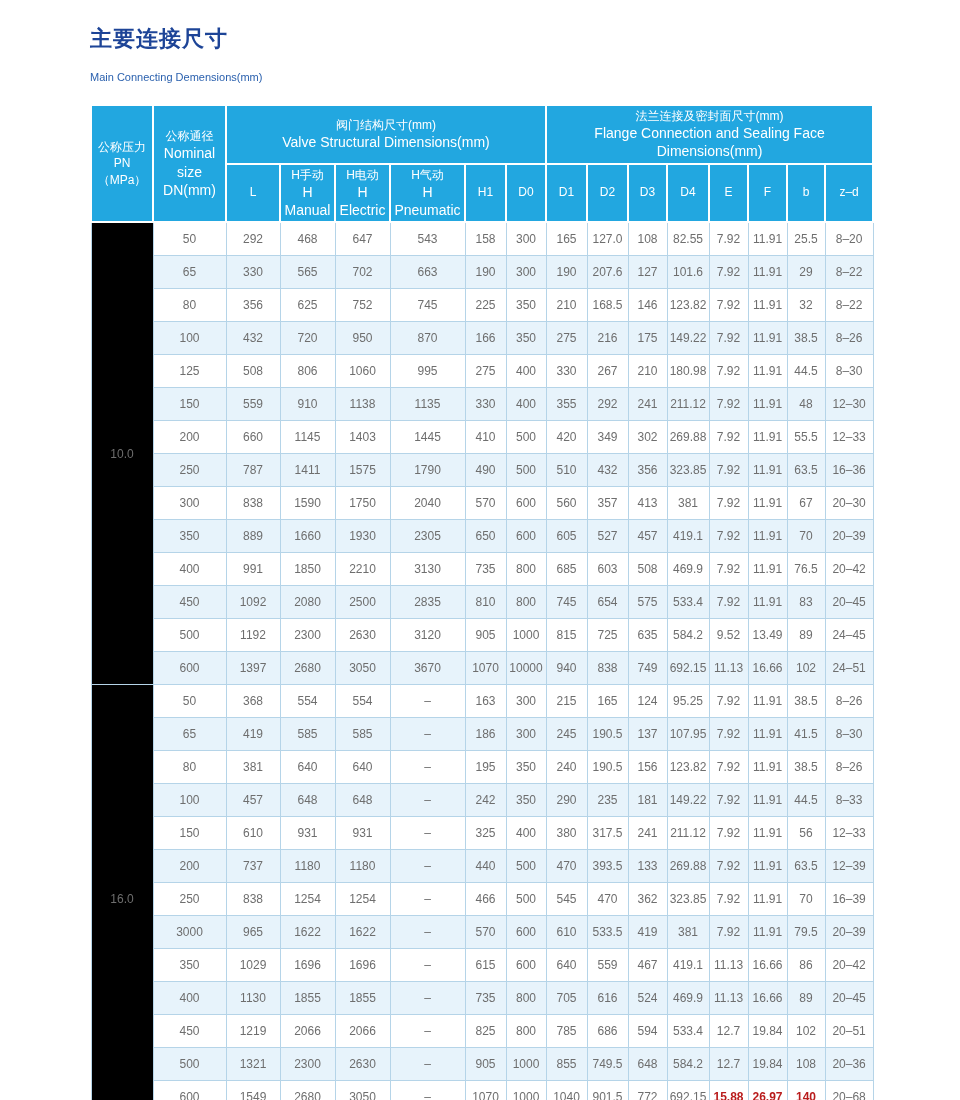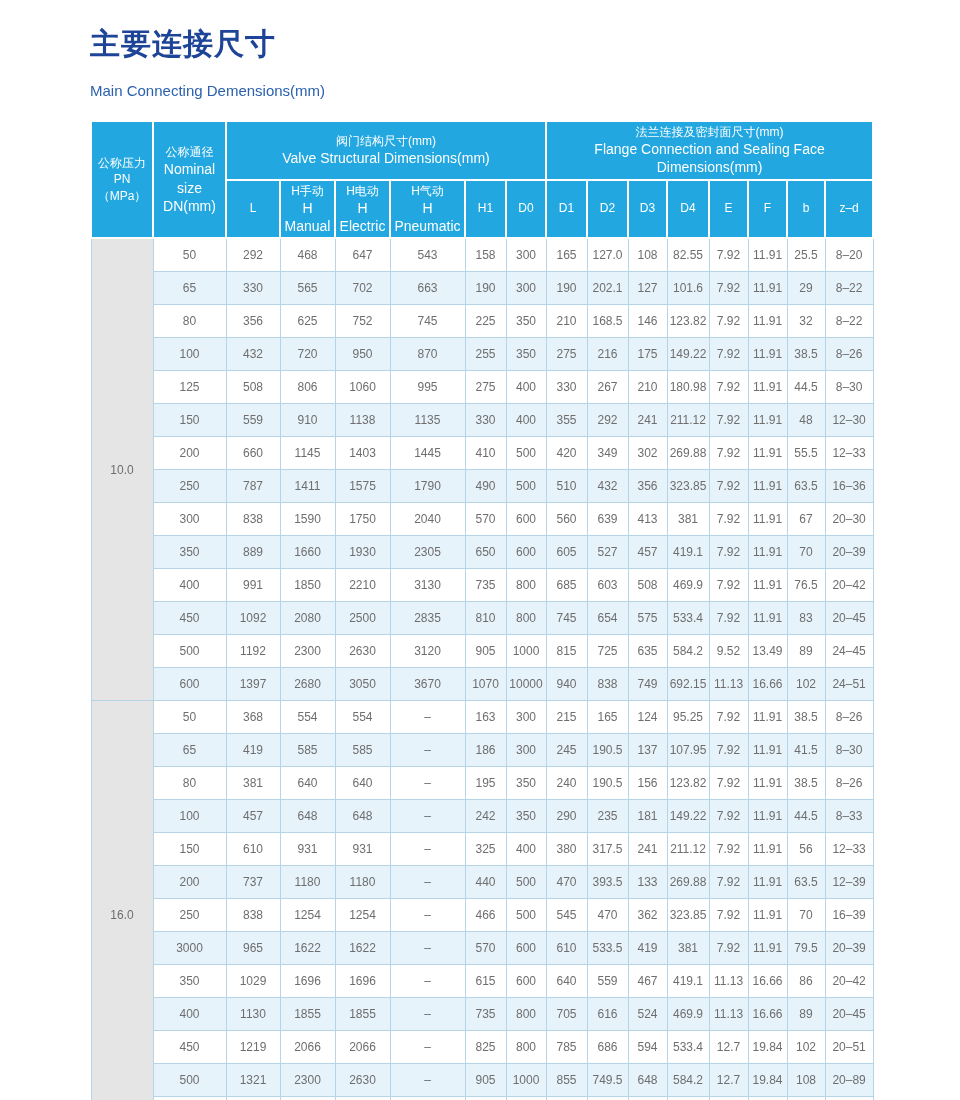--- a/index.html
+++ b/index.html
@@ -3,25 +3,25 @@
 <meta charset="utf-8">
 <style>
   html,body{margin:0;padding:0;background:#ffffff;}
   body{
     width:960px;height:1100px;
     font-family:"Liberation Sans","DejaVu Sans",sans-serif;
     -webkit-font-smoothing:antialiased;
   }
   .content{padding:24px 0 0 90px;}
   .title-zh{
-    font-size:30px;font-weight:bold;color:#1d4497;
+    font-size:22px;font-weight:bold;color:#1d4497;
     letter-spacing:1px;margin:0 0 6px 0;
   }
   .title-en{
-    font-size:15px;color:#2b61ae;margin:17px 0 21px 0;
+    font-size:11px;color:#2b61ae;margin:17px 0 21px 0;
   }
   table.dim-table{
     border-collapse:collapse;table-layout:fixed;
     width:782px;
   }
   
   thead th{
     background:#22a7e0;color:#ffffff;font-weight:normal;
     border:2px solid #ffffff;text-align:center;vertical-align:middle;
     padding:2px 0;
@@ -30,21 +30,21 @@
   thead th .en{display:block;font-size:14px;line-height:1.3;}
   th.group-h{height:48px;margin-left:12px;}
   th.col-h{height:44px;font-size:12px;line-height:1.3;}
   
   tbody td{
     border:1px solid #b5d4e8;text-align:center;vertical-align:middle;
     font-size:12px;color:#6e6e6e;height:32px;padding:0 1px;
     background:#ffffff;
   }
   tbody tr.alt td{background:#e7f3fb;}
-  tbody td.pn-cell{background:#e5e5e5;font-size:12px;color:#6e6e6e;}
+  tbody td.pn-cell{background:#000000;font-size:12px;color:#6e6e6e;}
   tbody td b{color:#b91c1c;text-decoration:underline;}
 </style>
 </head>
 <body>
 
 <div class="content">
   <h1 class="title-zh">主要连接尺寸</h1>
   <div class="title-en">Main Connecting Demensions(mm)</div>
 
   <table class="dim-table">
@@ -133,21 +133,21 @@
         </tr>
         <tr class="alt">
           <td>65</td>
           <td>330</td>
           <td>565</td>
           <td>702</td>
           <td>663</td>
           <td>190</td>
           <td>300</td>
           <td>190</td>
-          <td>202.1</td>
+          <td>207.6</td>
           <td>127</td>
           <td>101.6</td>
           <td>7.92</td>
           <td>11.91</td>
           <td>29</td>
           <td>8–22</td>
         </tr>
         <tr>
           <td>80</td>
           <td>356</td>
@@ -164,21 +164,21 @@
           <td>11.91</td>
           <td>32</td>
           <td>8–22</td>
         </tr>
         <tr class="alt">
           <td>100</td>
           <td>432</td>
           <td>720</td>
           <td>950</td>
           <td>870</td>
-          <td>255</td>
+          <td>166</td>
           <td>350</td>
           <td>275</td>
           <td>216</td>
           <td>175</td>
           <td>149.22</td>
           <td>7.92</td>
           <td>11.91</td>
           <td>38.5</td>
           <td>8–26</td>
         </tr>
@@ -252,21 +252,21 @@
         </tr>
         <tr>
           <td>300</td>
           <td>838</td>
           <td>1590</td>
           <td>1750</td>
           <td>2040</td>
           <td>570</td>
           <td>600</td>
           <td>560</td>
-          <td>639</td>
+          <td>357</td>
           <td>413</td>
           <td>381</td>
           <td>7.92</td>
           <td>11.91</td>
           <td>67</td>
           <td>20–30</td>
         </tr>
         <tr class="alt">
           <td>350</td>
           <td>889</td>
@@ -548,21 +548,21 @@
           <td>–</td>
           <td>905</td>
           <td>1000</td>
           <td>855</td>
           <td>749.5</td>
           <td>648</td>
           <td>584.2</td>
           <td>12.7</td>
           <td>19.84</td>
           <td>108</td>
-          <td>20–89</td>
+          <td>20–36</td>
         </tr>
         <tr>
           <td>600</td>
           <td>1549</td>
           <td>2680</td>
           <td>3050</td>
           <td>–</td>
           <td>1070</td>
           <td>1000</td>
           <td>1040</td>

